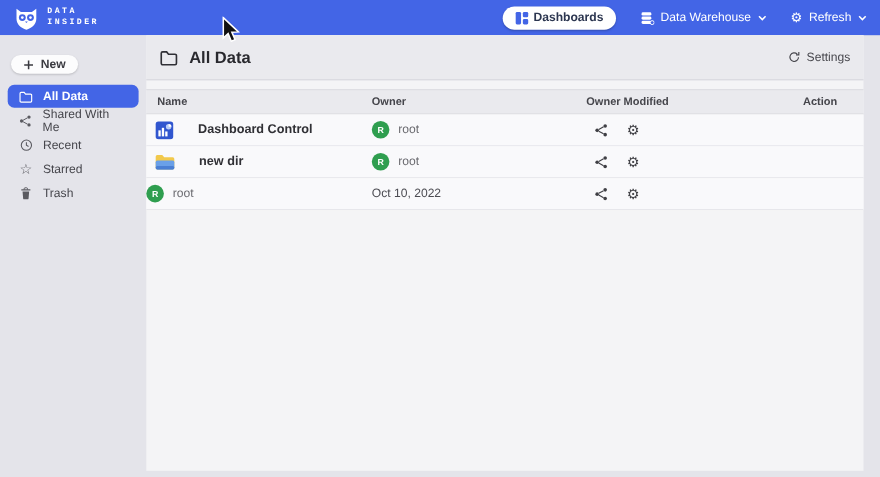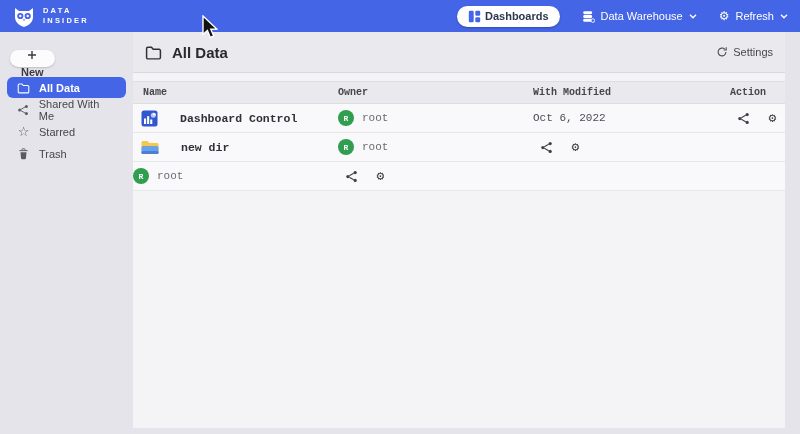--- a/index.html
+++ b/index.html
@@ -13,21 +13,21 @@
   }
   .viewport { position: absolute; inset: 0; width: 800px; height: 434px; }
 
   
   .topbar {
     position: absolute; left: 0; top: 0; width: 800px; height: 32px;
     background: #4365e6;
     display: flex; align-items: center;
     padding: 0 12px;
   }
-  .brand { display: flex; align-items: center; gap: 7px; }
+  .brand { display: flex; align-items: center; gap: 7px; font-family: Liberation Mono, monospace; }
   .brand-logo { display: flex; align-items: center; }
   .brand-text { color: #fff; font-size: 7.5px; font-weight: bold; letter-spacing: 2.2px; line-height: 1.35; }
   .topbar-right { margin-left: auto; display: flex; align-items: center; gap: 22px; }
   .pill-btn {
     background: #fff; border-radius: 11px; height: 21px;
     display: flex; align-items: center; gap: 4px; padding: 0 11px;
     box-shadow: 0 1px 2px rgba(0,0,0,.25);
     cursor: default;
   }
   .pill-btn span.lbl { font-size: 11px; font-weight: bold; color: #2c3650; }
@@ -37,21 +37,21 @@
   
   .sidebar {
     position: absolute; left: 0; top: 32px; width: 133px; height: 402px;
     background: #e4e4ea;
   }
   .new-btn {
     position: absolute; left: 10px; top: 18px;
     background: #fcfcfd; border-radius: 9px; height: 17px;
     display: inline-flex; align-items: center; gap: 6px; padding: 0 11px;
     box-shadow: 0 1px 2px rgba(0,0,0,.18);
-    font-size: 11px; font-weight: bold; color: #3a3a40; flex-direction: column;
+    font-size: 11px; font-weight: bold; color: #3a3a40;
   }
   .side-nav { position: absolute; left: 0; top: 44px; width: 133px; }
   .side-item {
     height: 21px; margin: 1px 7px; border-radius: 6px;
     display: flex; align-items: center; gap: 9px; padding: 0 10px;
     font-size: 11px; color: #46464c;
   }
   .side-item .glyph { width: 13px; display: flex; justify-content: center; align-items: center; color: #5a5a60; }
   .side-item.selected { background: #4365e6; color: #fff; font-weight: bold; }
   .side-item.selected .glyph { color: #fff; }
@@ -69,21 +69,20 @@
   }
   .page-title-wrap { display: flex; align-items: center; gap: 10px; }
   .page-title { font-size: 15px; font-weight: bold; color: #29292e; }
   .refresh-btn { margin-left: auto; display: flex; align-items: center; gap: 5px; font-size: 11px; color: #47474d; }
 
   
   .table { position: absolute; left: 0; top: 49px; width: 652px; }
   .t-row {
     display: grid; grid-template-columns: 205px 195px 197px 1fr;
     align-items: center;
-    font-family: Liberation Mono, monospace;
   }
   .t-head {
     background: #eaeaee; height: 23px;
     border-top: 1px solid #dddde2; border-bottom: 1px solid #dddde2;
     font-size: 10px; font-weight: bold; color: #45454b;
   }
   .t-head > div:first-child { padding-left: 10px; }
   .t-body-row { background: #f9f9fb; height: 29px; border-bottom: 1px solid #e7e7eb; }
   .cell-name { display: flex; align-items: center; gap: 22px; padding-left: 8px; font-size: 11.5px; font-weight: bold; color: #303035; }
   .cell-owner { display: flex; align-items: center; gap: 8px; font-size: 11px; color: #6b6b70; }
@@ -194,20 +193,29 @@
           <svg width="12" height="12" viewBox="0 0 16 16">
             <circle cx="12.5" cy="3.2" r="2" fill="currentColor"></circle>
             <circle cx="3.5" cy="8" r="2" fill="currentColor"></circle>
             <circle cx="12.5" cy="12.8" r="2" fill="currentColor"></circle>
             <path d="M5.3 7.1 L10.7 4.1 M5.3 8.9 L10.7 11.9" stroke="currentColor" stroke-width="1.2"></path>
           </svg>
         </span>
         <span>Shared With Me</span>
       </div>
 
+      <div class="side-item">
+        <span class="glyph">
+          <svg width="12" height="12" viewBox="0 0 16 16">
+            <circle cx="8" cy="8" r="6.2" fill="none" stroke="currentColor" stroke-width="1.3"></circle>
+            <path d="M8 4.5 V8 L10.6 9.6" fill="none" stroke="currentColor" stroke-width="1.3"></path>
+          </svg>
+        </span>
+        <span>Recent</span>
+      </div>
 
       <div class="side-item">
         <span class="glyph uni-icon">☆</span>
         <span>Starred</span>
       </div>
 
       <div class="side-item">
         <span class="glyph">
           <svg width="11" height="12" viewBox="0 0 14 16">
             <path d="M1.5 3.5 H12.5" stroke="currentColor" stroke-width="1.3"></path>
@@ -240,21 +248,21 @@
         </span>
         <span>Settings</span>
       </div>
     </div>
 
     <div class="table">
 
       <div class="t-row t-head">
         <div>Name</div>
         <div>Owner</div>
-        <div>With Modified</div>
+        <div>Owner Modified</div>
         <div>Action</div>
       </div>
 
       <div class="t-row t-body-row">
         <div class="cell-name">
           <span style="display:flex">
             <svg class="file-icon" viewBox="0 0 17 17">
               <rect x="0.5" y="0.5" width="16" height="16" rx="2.5" fill="#3156cf"></rect>
               <rect x="3" y="8.5" width="2.1" height="5.5" fill="#ffffff"></rect>
               <rect x="6.1" y="6.2" width="2.1" height="7.8" fill="#ffffff"></rect>
@@ -262,21 +270,20 @@
               <circle cx="12.3" cy="5.3" r="2.5" fill="#b9ccf7"></circle>
               <path d="M12.3 2.8 A2.5 2.5 0 0 1 14.8 5.3 L12.3 5.3 Z" fill="#ffffff"></path>
             </svg>
           </span>
           <span>Dashboard Control</span>
         </div>
         <div class="cell-owner">
           <span class="avatar">R</span>
           <span>root</span>
         </div>
-        <div class="cell-modified">Oct 6, 2022</div>
         <div class="cell-action">
           <span class="action-icon">
             <svg width="13" height="13" viewBox="0 0 16 16">
               <circle cx="12.5" cy="3.2" r="2" fill="#3f3f44"></circle>
                 <circle cx="3.5" cy="8" r="2" fill="#3f3f44"></circle>
                 <circle cx="12.5" cy="12.8" r="2" fill="#3f3f44"></circle>
               <path d="M5.3 7.1 L10.7 4.1 M5.3 8.9 L10.7 11.9" stroke="#3f3f44" stroke-width="1.3"></path>
             </svg>
           </span>
           <span class="action-icon gear-glyph">⚙</span>
@@ -309,20 +316,21 @@
           </span>
           <span class="action-icon gear-glyph">⚙</span>
         </div>
       </div>
 
       <div class="t-row t-body-row">
         <div class="cell-owner">
           <span class="avatar">R</span>
           <span>root</span>
         </div>
+        <div class="cell-modified">Oct 10, 2022</div>
         <div class="cell-action">
           <span class="action-icon">
             <svg width="13" height="13" viewBox="0 0 16 16">
               <circle cx="12.5" cy="3.2" r="2" fill="#3f3f44"></circle>
                 <circle cx="3.5" cy="8" r="2" fill="#3f3f44"></circle>
                 <circle cx="12.5" cy="12.8" r="2" fill="#3f3f44"></circle>
               <path d="M5.3 7.1 L10.7 4.1 M5.3 8.9 L10.7 11.9" stroke="#3f3f44" stroke-width="1.3"></path>
             </svg>
           </span>
           <span class="action-icon gear-glyph">⚙</span>

